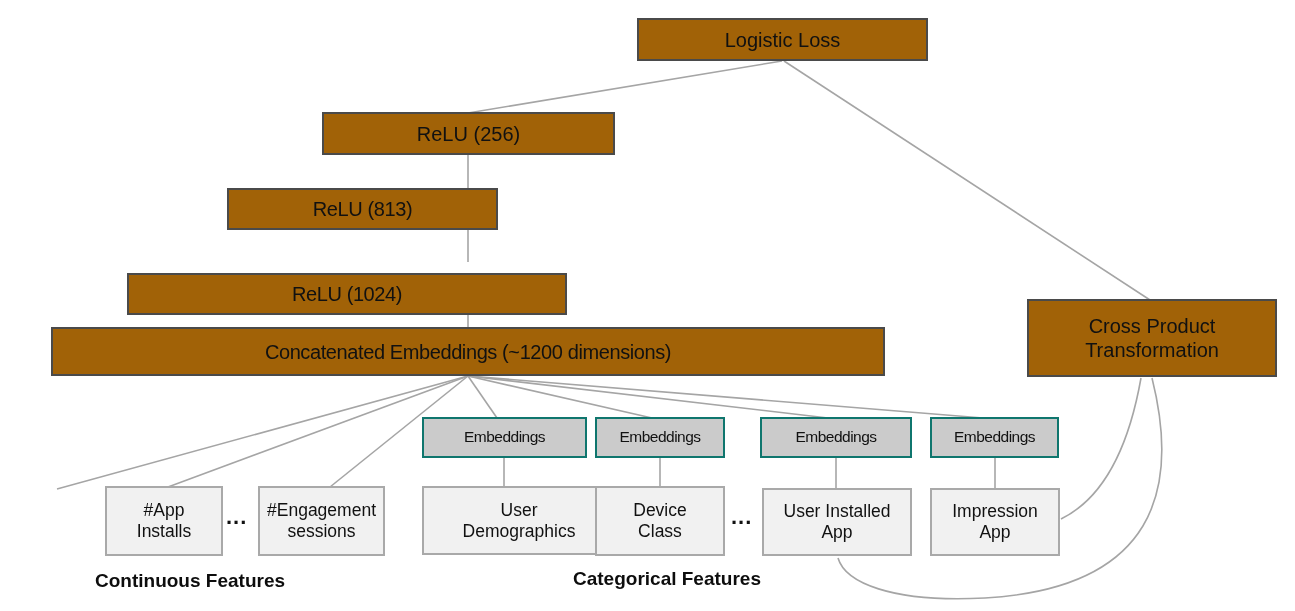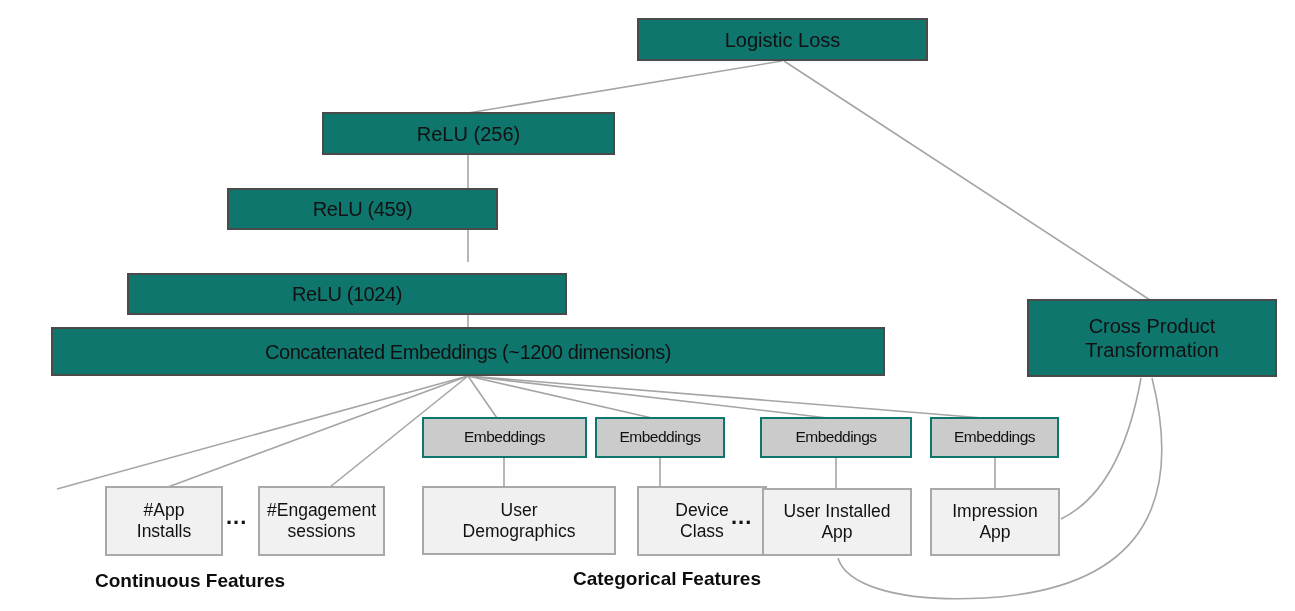--- a/index.html
+++ b/index.html
@@ -13,21 +13,21 @@
   #wires{position:absolute;left:0;top:0;width:1295px;height:611px;}
   .box{
     position:absolute;
     display:flex;align-items:center;justify-content:center;
     text-align:center;
     box-sizing:border-box;
     color:#111;
     line-height:1.2;
   }
   .main{
-    background:#0f766e;
+    background:#a16207;
     border:2px solid #4a4a4a;
     font-size:20px;
   }
   .condensed{letter-spacing:-0.4px;}
   .emb{
     background:#cbcbcb;
     border:2px solid #0f766e;
     font-size:15.5px;
     letter-spacing:-0.5px;
   }
@@ -83,39 +83,39 @@
 
       <path d="M1141,378 C1130,440 1108,496 1061,519"></path>
       <path d="M1152,378 C1180,490 1155,588 985,598 C890,603 845,582 838,558"></path>
     </g>
   </svg>
 
   <div class="box main" style="left:637px;top:18px;width:291px;height:43px;">Logistic Loss</div>
 
   <div class="box main" style="left:322px;top:112px;width:293px;height:43px;">ReLU (256)</div>
 
-  <div class="box main condensed" style="left:227px;top:188px;width:271px;height:42px;">ReLU (459)</div>
+  <div class="box main condensed" style="left:227px;top:188px;width:271px;height:42px;">ReLU (813)</div>
 
   <div class="box main condensed" style="left:127px;top:261px;width:440px;height:42px;margin-top:12px;">ReLU (1024)</div>
 
   <div class="box main condensed" style="left:51px;top:327px;width:834px;height:49px;">Concatenated Embeddings (~1200 dimensions)</div>
 
   <div class="box main pad10" style="left:1027px;top:299px;width:250px;height:78px;">Cross Product Transformation</div>
 
   <div class="box emb" style="left:422px;top:417px;width:165px;height:41px;">Embeddings</div>
   <div class="box emb" style="left:595px;top:417px;width:130px;height:41px;">Embeddings</div>
   <div class="box emb" style="left:760px;top:417px;width:152px;height:41px;">Embeddings</div>
   <div class="box emb" style="left:930px;top:417px;width:129px;height:41px;">Embeddings</div>
 
   <div class="box feat pad14" style="left:105px;top:486px;width:118px;height:70px;">#App Installs</div>
   <div class="dots" style="left:226px;top:504px;">...</div>
   <div class="box feat pad10" style="left:250px;top:486px;width:127px;height:70px;margin-left:8px;">#Engagement sessions</div>
 
   <div class="box feat pad20" style="left:422px;top:486px;width:194px;height:69px;">User Demographics</div>
-  <div class="box feat pad20" style="left:595px;top:486px;width:130px;height:70px;margin-left:42px;">Device Class</div>
+  <div class="box feat pad20" style="left:595px;top:486px;width:130px;height:70px;">Device Class</div>
   <div class="dots" style="left:731px;top:504px;">...</div>
   <div class="box feat pad10" style="left:762px;top:488px;width:150px;height:68px;">User Installed App</div>
   <div class="box feat pad10" style="left:930px;top:488px;width:130px;height:68px;">Impression App</div>
 
   <div class="grouplabel" style="left:95px;top:570px;">Continuous Features</div>
   <div class="grouplabel" style="left:573px;top:568px;">Categorical Features</div>
 
 </div>
 
 </body></html>

